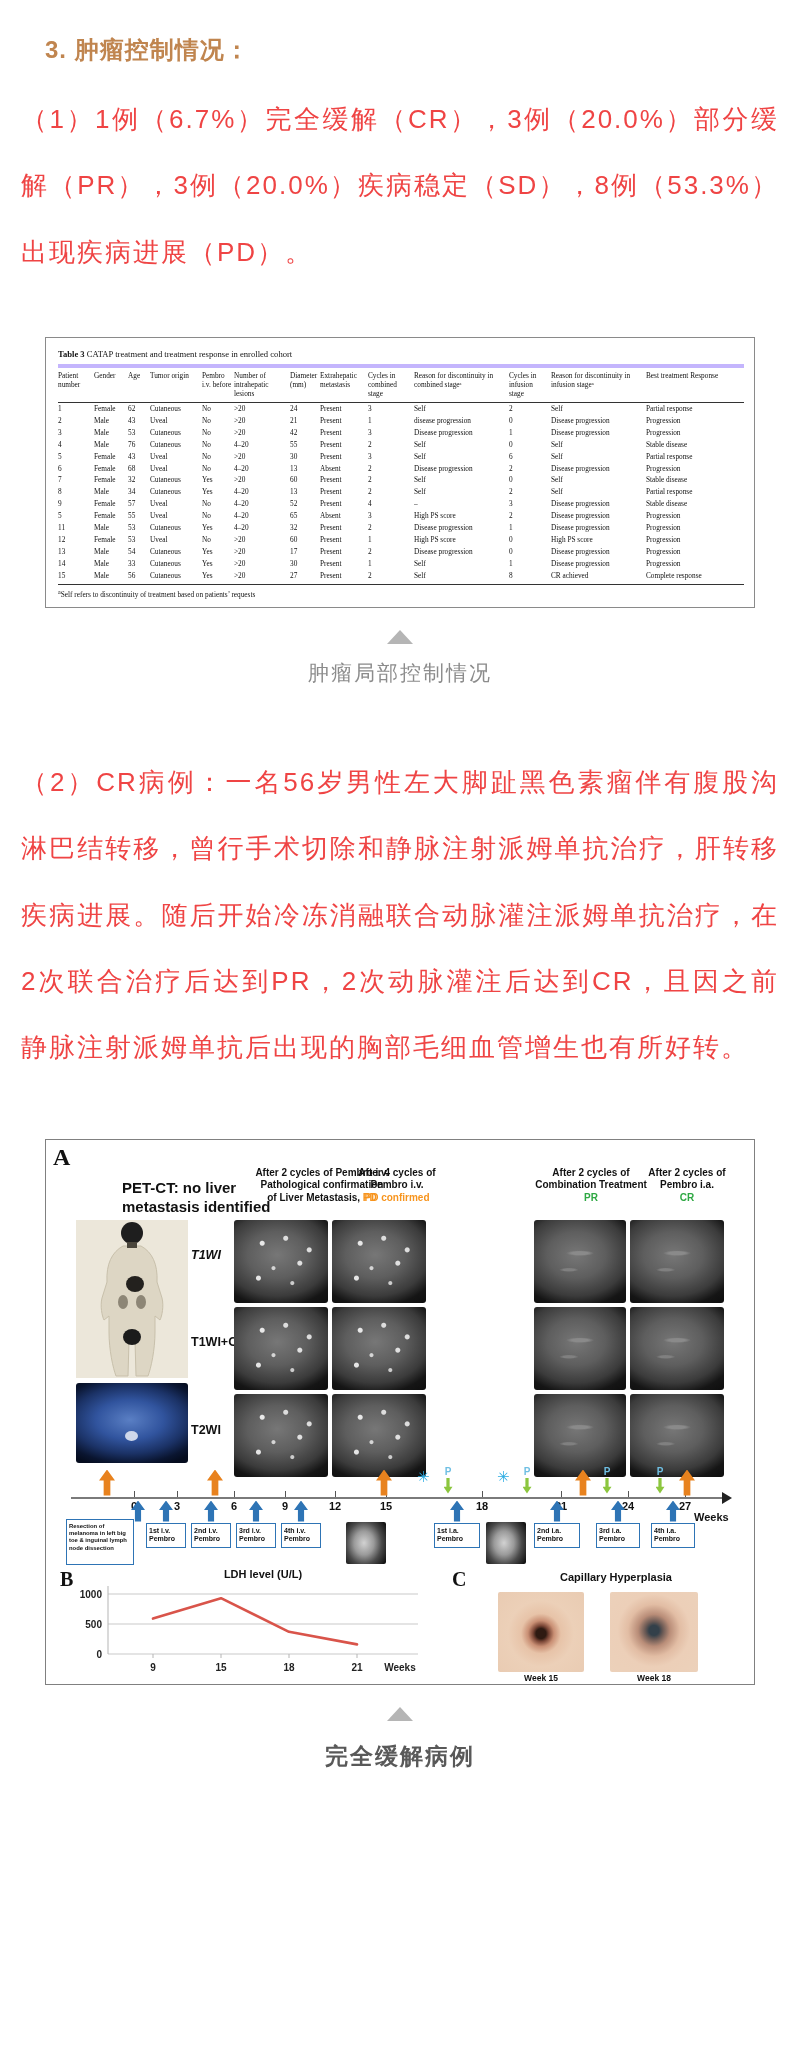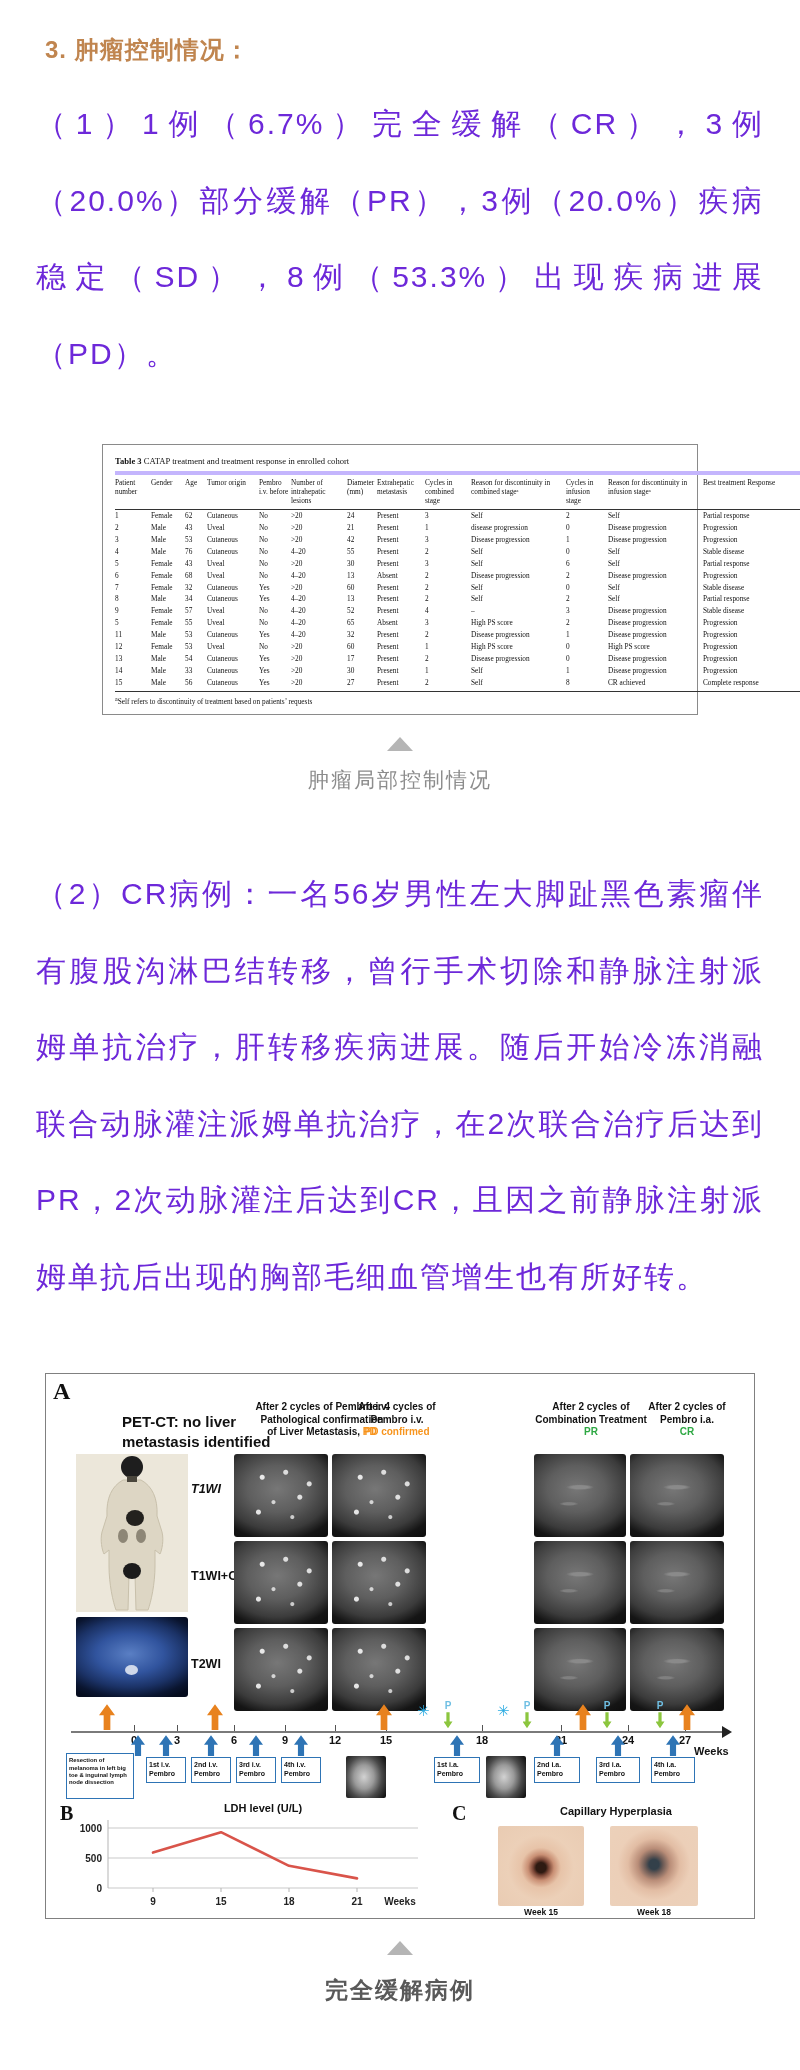--- a/index.html
+++ b/index.html
@@ -1,20 +1,20 @@
 <!DOCTYPE html>
 <html><head>
 <meta charset="utf-8">
 <style>
   html,body{margin:0;padding:0;background:#fff;}
   .page{width:800px;min-height:2070px;background:#fff;font-family:"Liberation Sans","DejaVu Sans",sans-serif;color:#222;overflow:hidden;}
   .section-heading{margin:34px 45px 0;font-size:24px;font-weight:bold;color:#c0854f;letter-spacing:1px;}
-  .para{margin:20px 36px 0;font-size:30px;line-height:2.55;letter-spacing:2px;text-align:justify;color:#6d28d9;}
+  .para{margin:20px 21px 0;font-size:26px;line-height:2.55;letter-spacing:2px;text-align:justify;color:#ef4444;}
   
-  .figbox{margin:52px auto 0;width:596px;border:1px solid #8a8a8a;box-sizing:border-box;background:#fff;}
+  .figbox{margin:52px auto 0;width:710px;border:1px solid #8a8a8a;box-sizing:border-box;background:#fff;}
   .t3-pad{padding:11px 12px 8px;}
   .t3-title{font-family:"Liberation Serif","DejaVu Serif",serif;font-size:8.6px;color:#111;margin-bottom:5px;}
   .t3-title b{font-weight:bold;}
   table.t3{width:100%;border-collapse:collapse;table-layout:fixed;font-family:"Liberation Serif","DejaVu Serif",serif;font-size:7.3px;color:#111;}
   table.t3 th{font-weight:normal;text-align:left;vertical-align:top;padding:3px 2px 4px 0;border-top:4px solid #c4b5fd;border-bottom:1.4px solid #333;line-height:1.25;}
   table.t3 td{padding:1.6px 2px 1.6px 0;vertical-align:top;line-height:1.2;}
   table.t3 tbody tr:last-child td{border-bottom:1px solid #333;padding-bottom:3px;}
   .t3-foot{font-family:"Liberation Serif","DejaVu Serif",serif;font-size:7.3px;color:#111;margin-top:4px;}
   
   .tri{width:0;height:0;border-left:13px solid transparent;border-right:13px solid transparent;border-bottom:14px solid #b5b5b5;margin:22px auto 0;}

